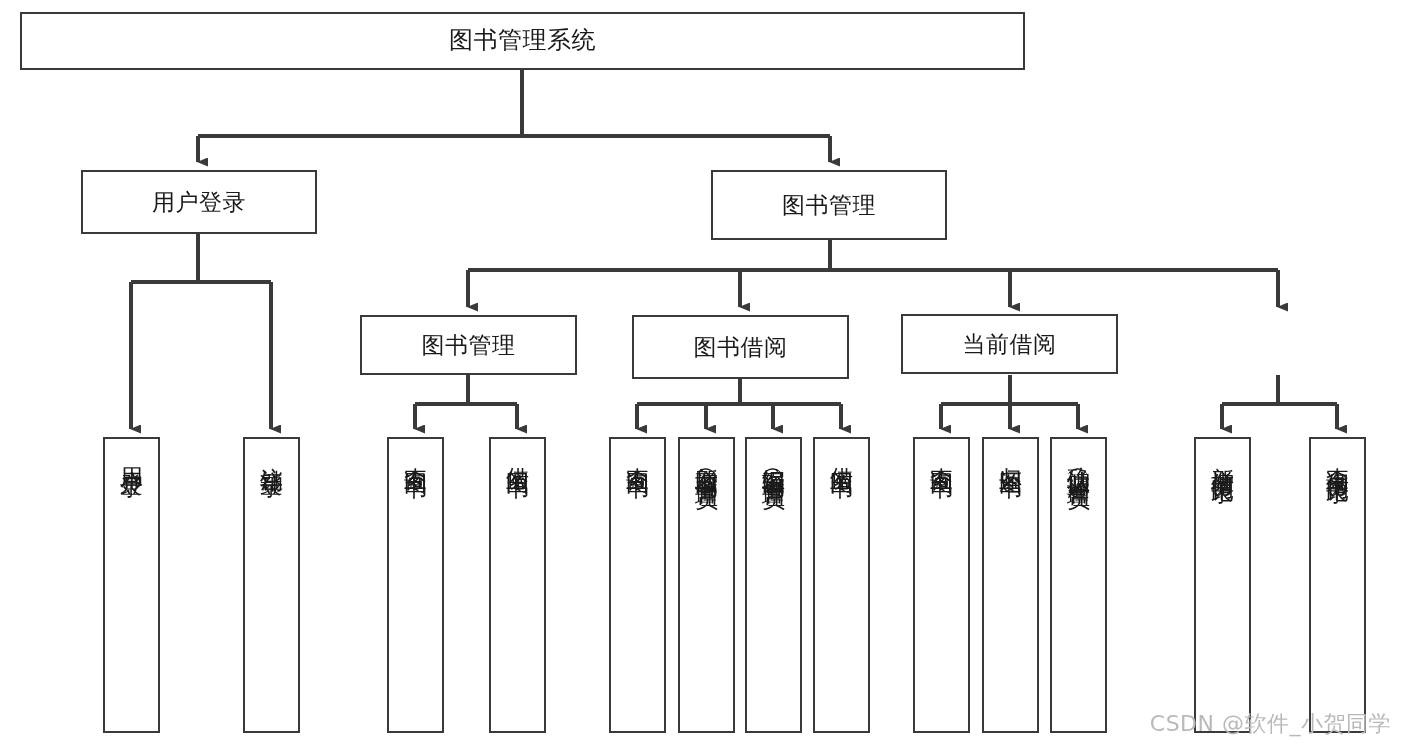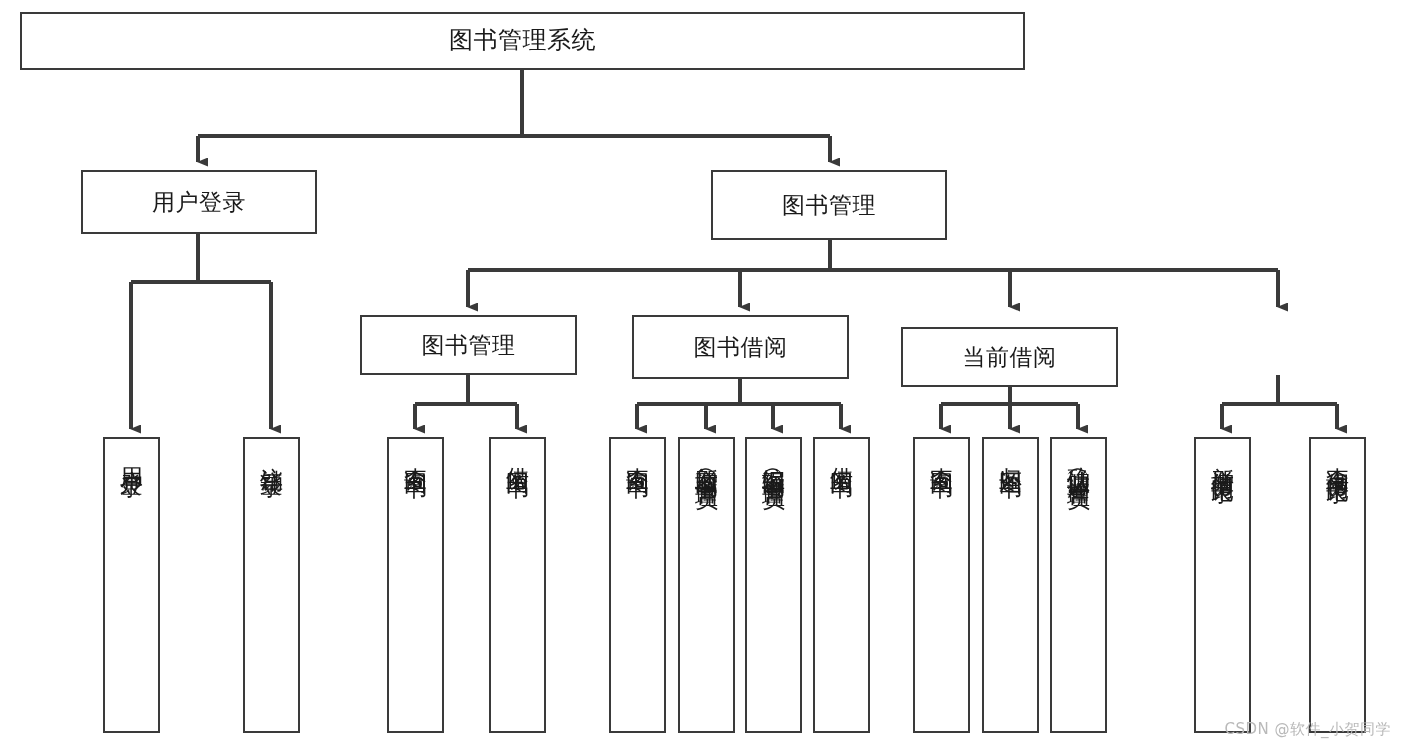--- a/index.html
+++ b/index.html
@@ -59,21 +59,21 @@
     line-height: 1;
   }
   .node.vertical {
     align-items: flex-start;
     padding-top: 10px;
   }
   #watermark {
     position: absolute;
     right: 14px;
     bottom: 8px;
-    font-size: 15px;
+    font-size: 22px;
     color: #b9b9b9;
     letter-spacing: 0.5px;
     white-space: nowrap;
   }
 </style>
 </head>
 <body>
 
 <div id="diagram-root">
 
@@ -137,21 +137,21 @@
   <div class="node horizontal" style="left:711px; top:170px; width:236px; height:70px;">
     <span class="node-label">图书管理</span>
   </div>
 
   <div class="node horizontal" style="left:360px; top:315px; width:217px; height:60px;">
     <span class="node-label">图书管理</span>
   </div>
   <div class="node horizontal" style="left:632px; top:315px; width:217px; height:64px;">
     <span class="node-label">图书借阅</span>
   </div>
-  <div class="node horizontal" style="left:901px; top:327px; width:217px; height:60px;">
+  <div class="node horizontal" style="left:901px; top:314px; width:217px; height:60px;">
     <span class="node-label">当前借阅</span>
   </div>
 
   <div class="node vertical" style="left:103px; top:437px; width:57px; height:296px;">
     <span class="node-label">用户登录</span>
   </div>
   <div class="node vertical" style="left:243px; top:437px; width:57px; height:296px;">
     <span class="node-label">注销登录</span>
   </div>
 

